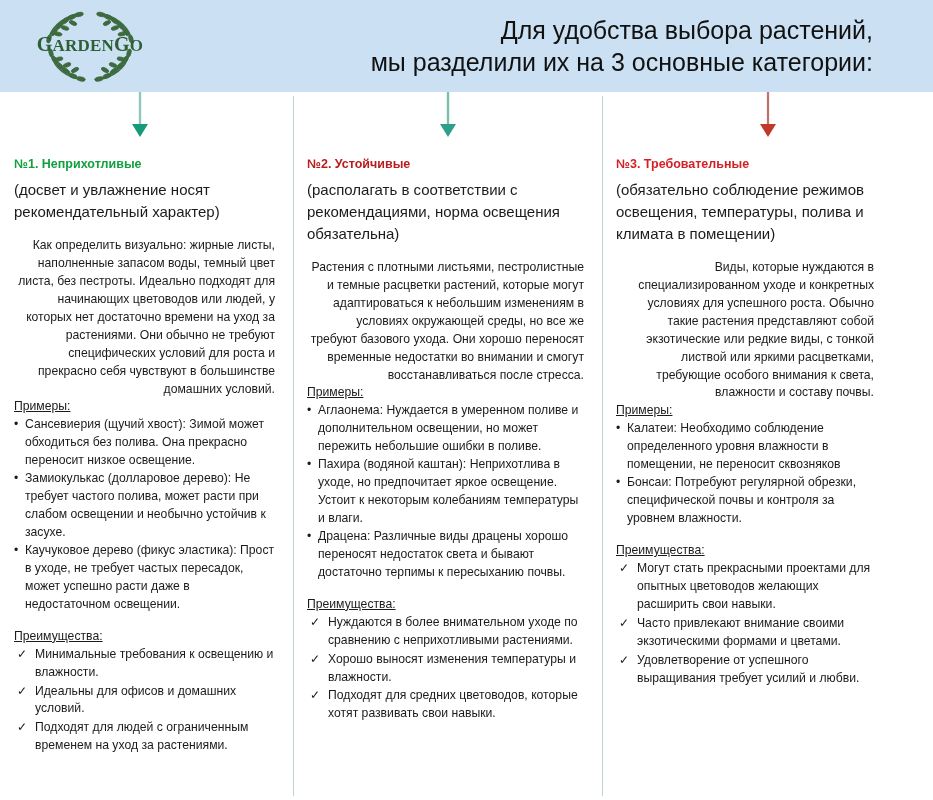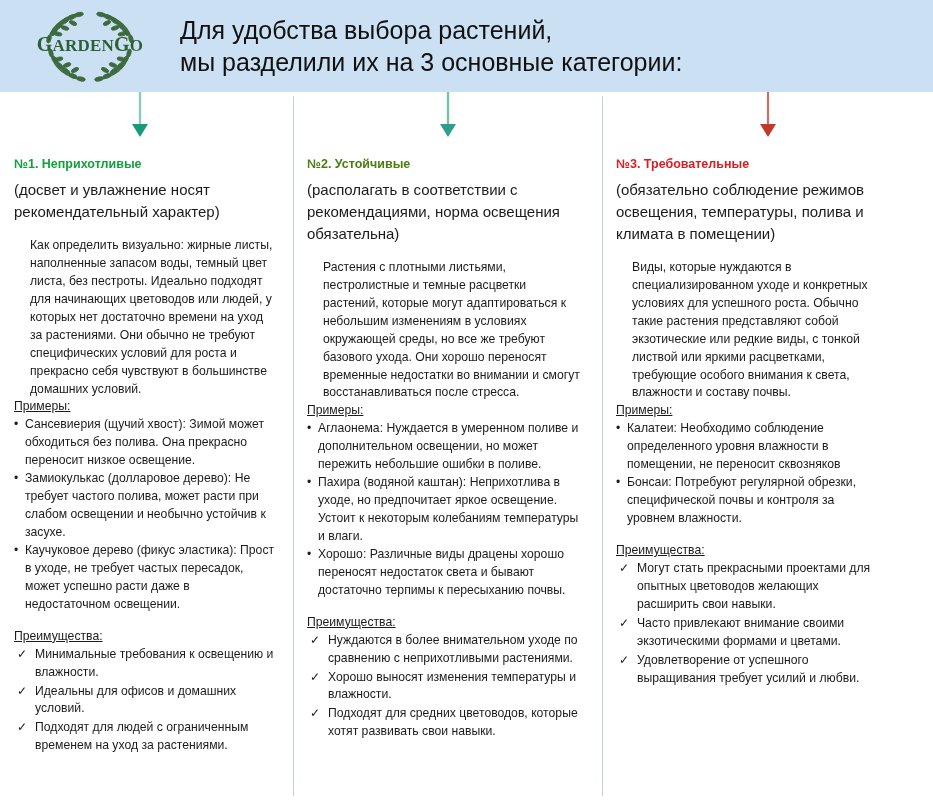--- a/index.html
+++ b/index.html
@@ -63,22 +63,22 @@
     font-size: 17px;
     font-weight: bold;
     letter-spacing: 0.2px;
     color: #2f5f36;
     line-height: 1;
   }
   .logo-word .cap { font-size: 20px; }
 
   .header-title {
     flex: 1 1 auto;
-    text-align: left;
-    padding-right: 24px;
+    text-align: right;
+    padding-right: 60px;
     font-family: "Liberation Sans", sans-serif;
     font-size: 25px;
     font-weight: 400;
     line-height: 1.28;
     color: #111111;
   }
   .header-title .line { display: block; }
 
   
   .arrow {
@@ -117,35 +117,35 @@
   .col-2 { width: 309px; padding: 0 18px 0 14px; }
   .col-3 { width: 290px; padding: 0 18px 0 14px; }
 
   .col-title {
     font-size: 12.5px;
     font-weight: bold;
     line-height: 1.38;
     margin: 0 0 6px 0;
   }
   .col-1 .col-title { color: #12a03f; }
-  .col-2 .col-title { color: #4d7c0f; }
+  .col-2 .col-title { color: #b91c1c; }
   .col-3 .col-title { color: #d41f24; }
 
   .col-sub {
     font-size: 15px;
     line-height: 1.46;
     color: #1b1b1b;
     margin: 0;
   }
   .col-body {
     font-size: 12.2px;
     line-height: 1.47;
     color: #1b1b1b;
-    margin: 14px 0 0 16px;
-    text-align: left;
+    margin: 14px 0 0 0;
+    text-align: right;
   }
   .section-label {
     font-size: 12.2px;
     line-height: 1.47;
     color: #1b1b1b;
     text-decoration: underline;
     margin: 0;
   }
   .section-label.spaced { margin-top: 14px; }
 
@@ -288,21 +288,21 @@
     </div>
 
     <div class="col col-2">
       <div class="col-title">№2. Устойчивые</div>
       <div class="col-sub">(располагать в соответствии с рекомендациями, норма освещения обязательна)</div>
       <div class="col-body">Растения с плотными листьями, пестролистные и темные расцветки растений, которые могут адаптироваться к небольшим изменениям в условиях окружающей среды, но все же требуют базового ухода. Они хорошо переносят временные недостатки во внимании и смогут восстанавливаться после стресса.</div>
       <div class="section-label">Примеры:</div>
       <ul class="bullets">
         <li>Аглаонема: Нуждается в умеренном поливе и дополнительном освещении, но может пережить небольшие ошибки в поливе.</li>
         <li>Пахира (водяной каштан): Неприхотлива в уходе, но предпочитает яркое освещение. Устоит к некоторым колебаниям температуры и влаги.</li>
-        <li>Хорошо: Различные виды драцены хорошо переносят недостаток света и бывают достаточно терпимы к пересыханию почвы.</li>
+        <li>Драцена: Различные виды драцены хорошо переносят недостаток света и бывают достаточно терпимы к пересыханию почвы.</li>
       </ul>
       <div class="section-label spaced">Преимущества:</div>
       <ul class="checks">
         <li>Нуждаются в более внимательном уходе по сравнению с неприхотливыми растениями.</li>
         <li>Хорошо выносят изменения температуры и влажности.</li>
         <li>Подходят для средних цветоводов, которые хотят развивать свои навыки.</li>
       </ul>
     </div>
 
     <div class="col col-3">

